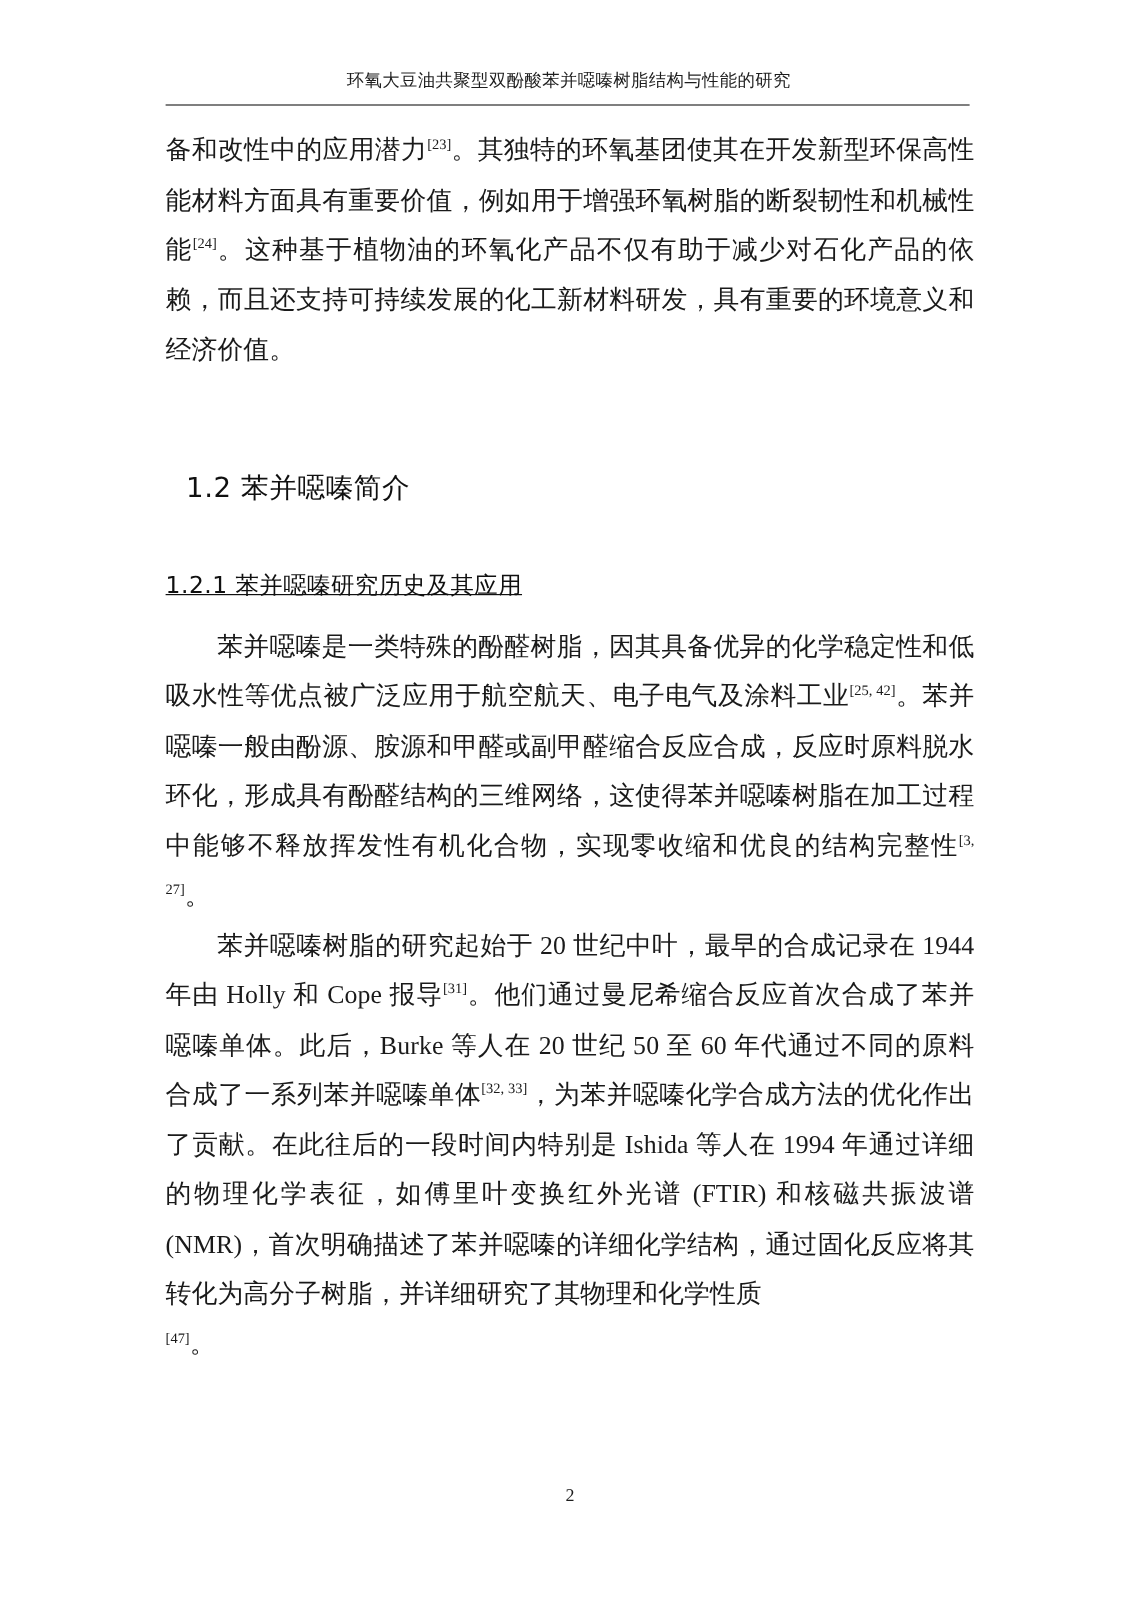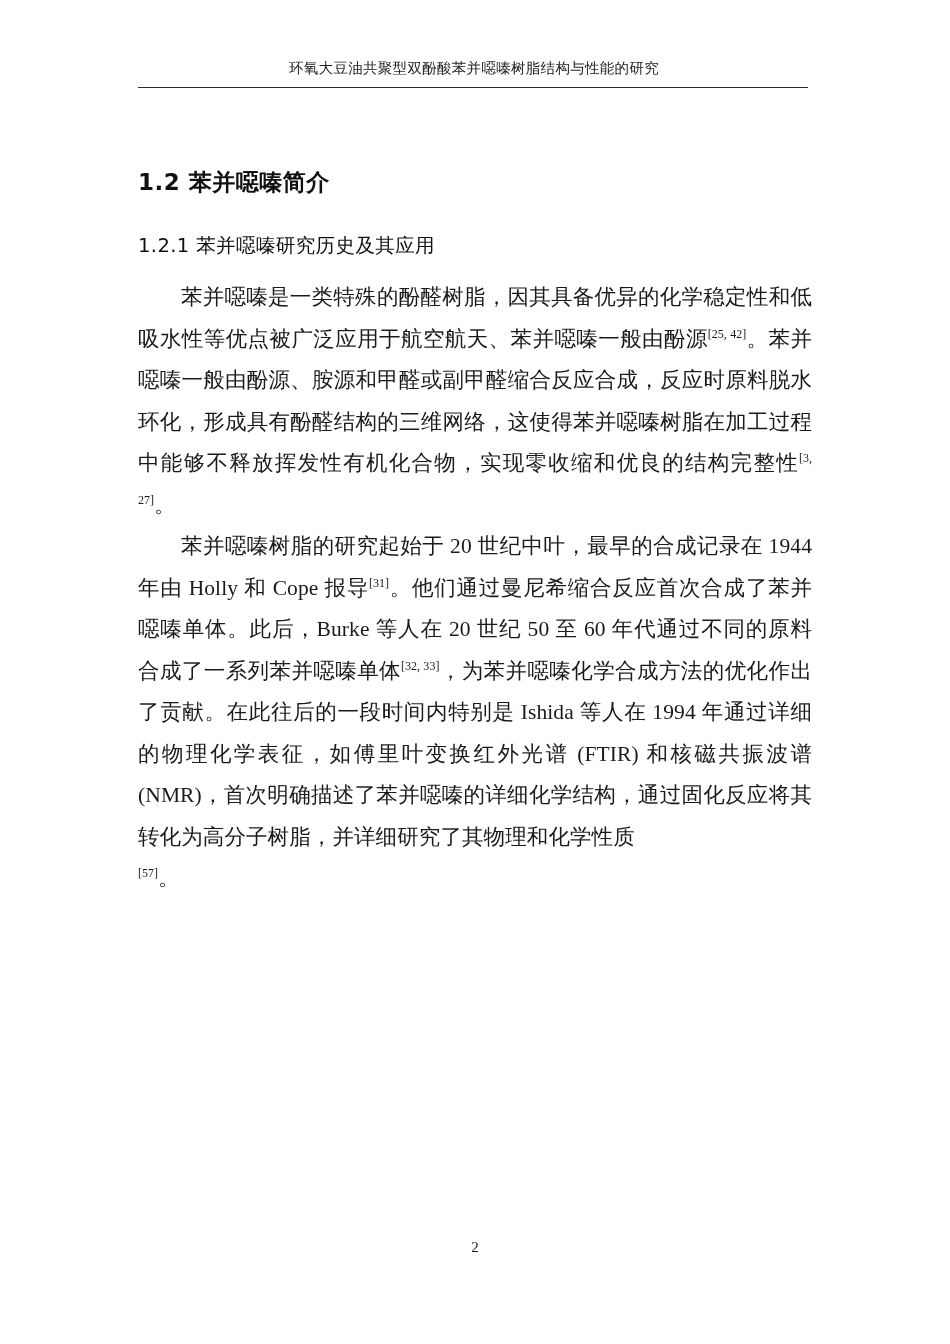--- a/index.html
+++ b/index.html
@@ -79,36 +79,37 @@
   
   sup.cite {
     font-size: 0.56em;
     vertical-align: super;
     line-height: 0;
     letter-spacing: 0;
   }
 
   
   h2.h-section {
-    margin: 0;
+    margin: 17px;
     font-family: "DejaVu Sans", "Liberation Sans", sans-serif;
     font-size: 23px;
-    font-weight: 700;
+    font-weight: 400;
     line-height: 34px;
     letter-spacing: 0.5px;
     color: #101010;
   }
   h3.h-subsection {
     margin: 0;
     font-family: "DejaVu Sans", "Liberation Sans", sans-serif;
     font-size: 19.5px;
     font-weight: 400;
     line-height: 30px;
     letter-spacing: 0.4px;
     color: #101010;
+    text-decoration: underline;
   }
 
   
   .gap-before-section { height: 60px; }
   .gap-after-section  { height: 32px; }
   .gap-after-subsection { height: 16px; }
 
   
   .cite-orphan {
     margin: 0;
@@ -136,37 +137,38 @@
 
 <div class="page">
 
   <div class="page-header">
     <span class="header-text">环氧大豆油共聚型双酚酸苯并噁嗪树脂结构与性能的研究</span>
   </div>
   <div class="header-rule"></div>
 
   <div class="content">
 
+    <p class="para"><span>备和改性中的应用潜力</span><sup class="cite">[23]</sup><span>。其独特的环氧基团使其在开发新型环保高性能材料方面具有重要价值，例如用于增强环氧树脂的断裂韧性和机械性能</span><sup class="cite">[24]</sup><span>。这种基于植物油的环氧化产品不仅有助于减少对石化产品的依赖，而且还支持可持续发展的化工新材料研发，具有重要的环境意义和经济价值。</span></p>
 
     <div class="gap-before-section"></div>
 
     <h2 class="h-section">1.2 苯并噁嗪简介</h2>
 
     <div class="gap-after-section"></div>
 
     <h3 class="h-subsection">1.2.1 苯并噁嗪研究历史及其应用</h3>
 
     <div class="gap-after-subsection"></div>
 
-    <p class="para indent"><span>苯并噁嗪是一类特殊的酚醛树脂，因其具备优异的化学稳定性和低吸水性等优点被广泛应用于航空航天、苯并噁嗪一般由酚源</span><sup class="cite">[25, 42]</sup><span>。苯并噁嗪一般由酚源、胺源和甲醛或副甲醛缩合反应合成，反应时原料脱水环化，形成具有酚醛结构的三维网络，这使得苯并噁嗪树脂在加工过程中能够不释放挥发性有机化合物，实现零收缩和优良的结构完整性</span><sup class="cite">[3, 27]</sup><span>。</span></p>
+    <p class="para indent"><span>苯并噁嗪是一类特殊的酚醛树脂，因其具备优异的化学稳定性和低吸水性等优点被广泛应用于航空航天、电子电气及涂料工业</span><sup class="cite">[25, 42]</sup><span>。苯并噁嗪一般由酚源、胺源和甲醛或副甲醛缩合反应合成，反应时原料脱水环化，形成具有酚醛结构的三维网络，这使得苯并噁嗪树脂在加工过程中能够不释放挥发性有机化合物，实现零收缩和优良的结构完整性</span><sup class="cite">[3, 27]</sup><span>。</span></p>
 
 
     <p class="para indent"><span>苯并噁嗪树脂的研究起始于 20 世纪中叶，最早的合成记录在 1944 年由 Holly 和 Cope 报导</span><sup class="cite">[31]</sup><span>。他们通过曼尼希缩合反应首次合成了苯并噁嗪单体。此后，Burke 等人在 20 世纪 50 至 60 年代通过不同的原料合成了一系列苯并噁嗪单体</span><sup class="cite">[32, 33]</sup><span>，为苯并噁嗪化学合成方法的优化作出了贡献。在此往后的一段时间内特别是 Ishida 等人在 1994 年通过详细的物理化学表征，如傅里叶变换红外光谱 (FTIR) 和核磁共振波谱 (NMR)，首次明确描述了苯并噁嗪的详细化学结构，通过固化反应将其转化为高分子树脂，并详细研究了其物理和化学性质</span></p>
 
-    <p class="cite-orphan"><sup class="cite">[57]</sup><span>。</span></p>
+    <p class="cite-orphan"><sup class="cite">[47]</sup><span>。</span></p>
 
   </div>
 
   <div class="page-footer">
     <span class="folio">2</span>
   </div>
 
 </div>
 
 </body></html>

